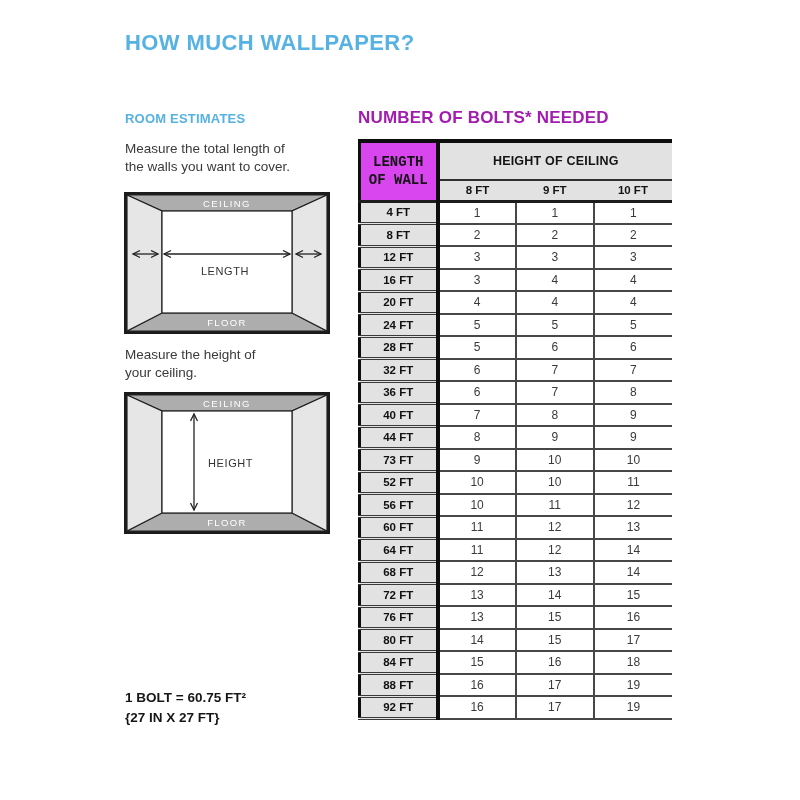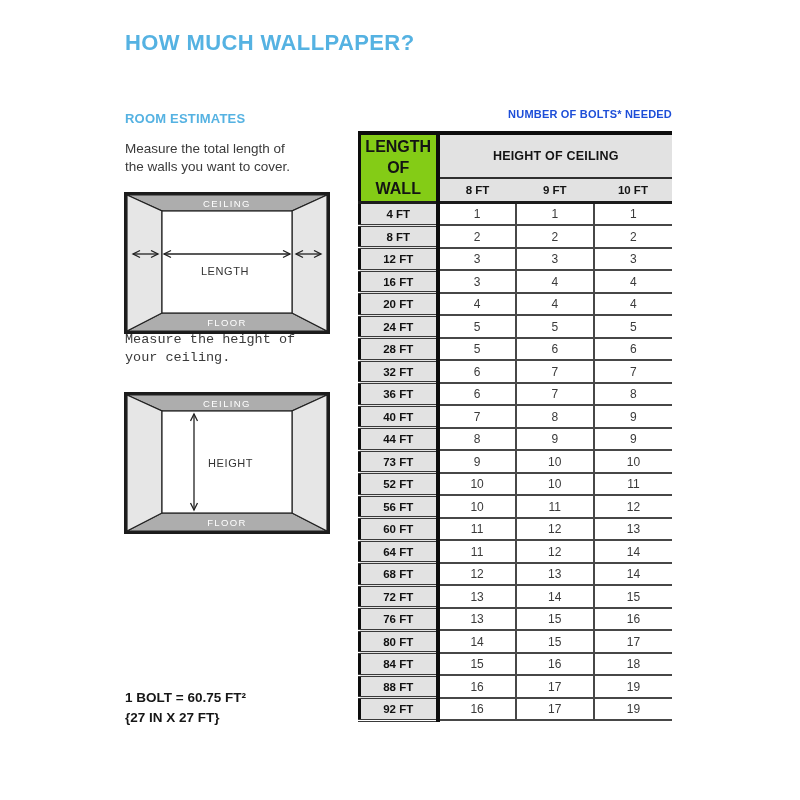--- a/index.html
+++ b/index.html
@@ -9,48 +9,48 @@
 
   .page-title { position:absolute; left:125px; top:30px; font-size:22px;
     font-weight:bold; color:#55b2e2; letter-spacing:0.4px; }
 
   .section-heading { position:absolute; left:125px; top:111px; font-size:13px;
     font-weight:bold; color:#55b2e2; letter-spacing:0.2px; }
 
   .para { position:absolute; left:125px; font-size:13.5px; line-height:18px;
     color:#3a3a3a; white-space:pre-line; }
   .para1 { top:140px; }
-  .para2 { top:331px;font-family:Liberation Mono, monospace; }
+  .para2 { top:346px; }
   .para3 { top:548px; }
 
   .room-svg { position:absolute; left:124px; }
   .svg1 { top:192px; }
   .svg2 { top:392px; }
   .diagram-label { font-size:11px; fill:#333; letter-spacing:0.6px; }
   .surface-label { font-size:9.5px; fill:#ffffff; letter-spacing:1.4px; }
 
   .footnote { position:absolute; left:125px; top:637px; font-size:13.5px;
     font-weight:bold; color:#161616; line-height:18px; }
   .footnote .line { display:block; }
   .footnote .indent { padding-left:9px; }
   .bolt-info { position:absolute; left:125px; top:688px; font-size:13.5px;
     font-weight:bold; color:#161616; line-height:19.5px; }
   .bolt-info .line { display:block; }
 
   .table-area { position:absolute; left:358px; top:108px; width:314px; }
-  .table-title { text-align:right; font-size:11px; font-weight:bold;
-    color:#1d4ed8; letter-spacing:0.2px; margin-bottom:11px; }
+  .table-title { text-align:left; font-size:17px; font-weight:bold;
+    color:#a21caf; letter-spacing:0.2px; margin-bottom:11px; }
 
   table.bolts { width:314px; table-layout:fixed; border-collapse:collapse;
     border-top:4px solid #0d0d0d; border-left:3px solid #0d0d0d; }
   col.c0 { width:78px; }
   th, td { text-align:center; vertical-align:middle; }
-  th.corner { background:#84cc16; border-right:4px solid #0d0d0d;
-    border-bottom:3px solid #1c1c1c; font-size:16px; font-weight:bold;
-    color:#141414; line-height:1.3; padding:2px 4px; }
+  th.corner { background:#d946ef; border-right:4px solid #0d0d0d;
+    border-bottom:3px solid #1c1c1c; font-size:14px; font-weight:bold;
+    color:#141414; line-height:1.3; padding:2px 4px;font-family:Liberation Mono, monospace; }
   th.span-head { background:#e2e2e2; border-bottom:2px solid #2f2f2f;
     font-size:12.5px; font-weight:bold; color:#141414; height:39px;
     letter-spacing:0.2px; }
   tr.sub th { background:#e2e2e2; border-bottom:3px solid #1c1c1c;
     font-size:11.5px; font-weight:bold; color:#141414; height:21px; }
   tbody td { height:22.5px; font-size:12px; color:#3a3a3a;
     border-bottom:2px solid #474747; border-left:2px solid #474747; }
   tbody td.rowlabel { background:#e2e2e2; color:#111; font-weight:bold;
     font-size:11.5px; border-left:none; border-right:4px solid #0d0d0d;
     border-bottom:3px double #3a3a3a; }

